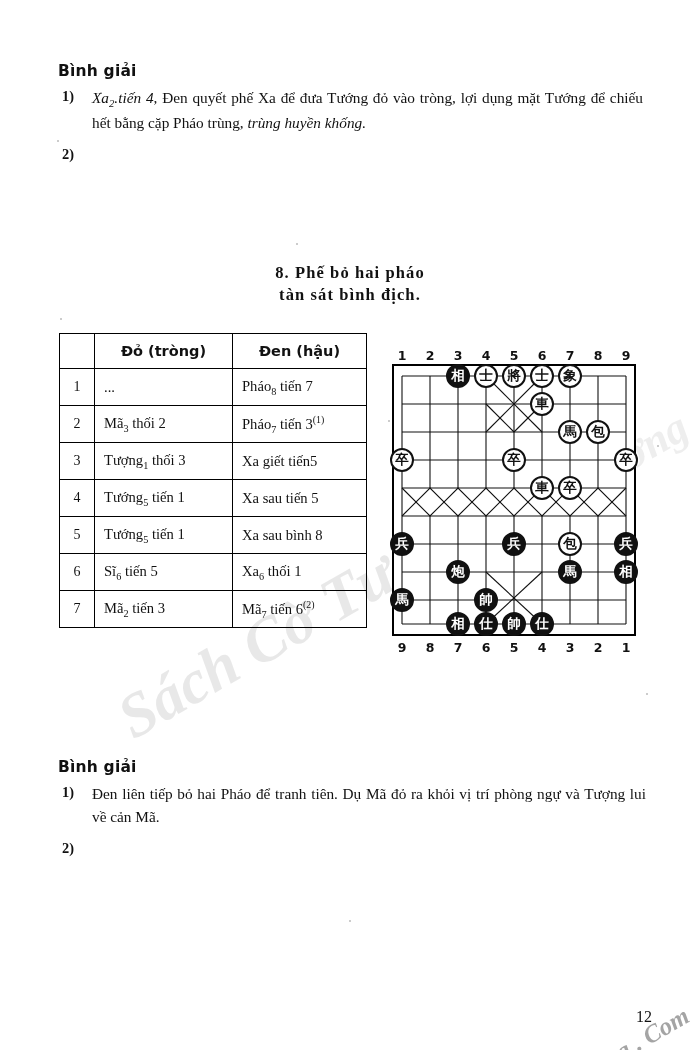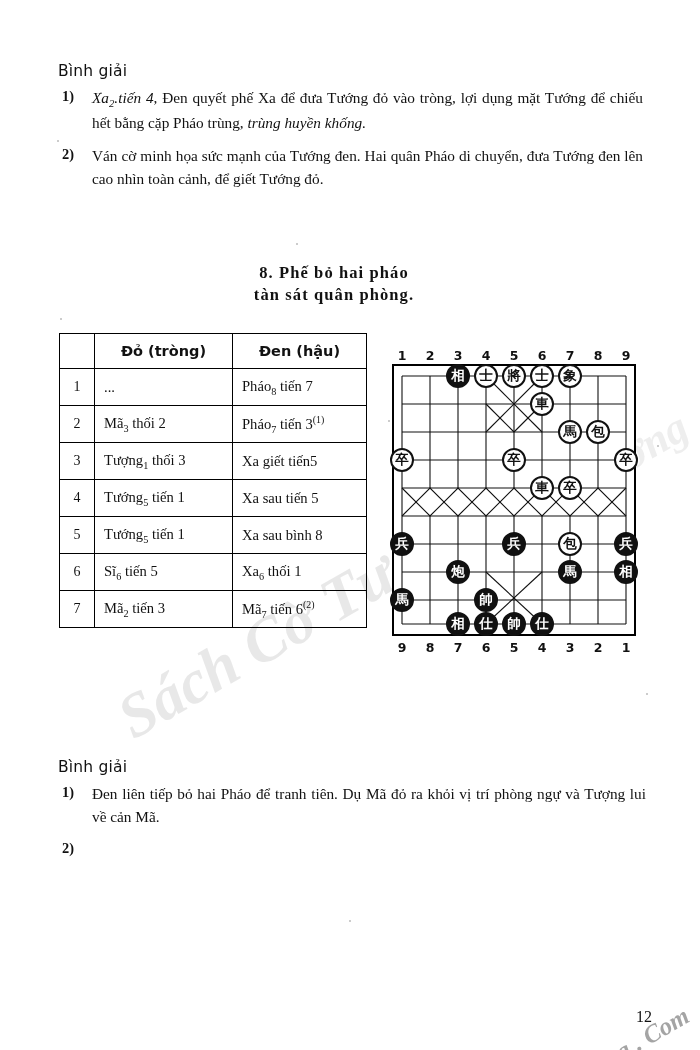--- a/index.html
+++ b/index.html
@@ -9,21 +9,21 @@
     font-family:"Liberation Serif", serif;
     color:#111;
     position:relative;
     overflow:hidden;
   }
   .page{position:relative;width:700px;height:1050px;}
 
   
   .binhgiai{
     font-family:"DejaVu Sans", sans-serif;
-    font-weight:normal;
+    font-weight:bold;
     font-size:15.5px;
     letter-spacing:.2px;
   }
   .section-title{
     text-align:center;
     font-family:"Liberation Serif", serif;
     font-weight:bold;
     font-size:16.5px;
     letter-spacing:1.1px;
     line-height:1.35;
@@ -176,28 +176,28 @@
   <div class="wm wm-center">Sách Cờ Tướng</div>
   <div class="wm wm-board">Sách Cờ Tướng</div>
 
   <div style="position:absolute;left:58px;top:62px;width:585px;">
     <div class="binhgiai">Bình giải</div>
     <ol class="notes">
       <li>
         <span class="num">1)</span><span class="it">Xa<sub>2</sub>.tiến 4</span><span>, Đen quyết phế Xa để đưa Tướng đỏ vào tròng, lợi dụng mặt Tướng để chiếu hết bằng cặp Pháo trùng, </span><span class="it">trùng huyền khống.</span>
       </li>
       <li>
-        <span class="num">2)</span><span>Ván cờ minh họa sức mạnh của Tướng đen. Hai quân Pháo di chuyển, đưa Tướng đen lên cao nhìn toàn cảnh, để giết Tướng đỏ.</span>
+        <span class="num">2)</span>
       </li>
     </ol>
   </div>
 
-  <div class="section-title" style="position:absolute;left:104px;top:262px;width:460px;">
+  <div class="section-title" style="position:absolute;left:120px;top:262px;width:460px;">
     <div>8. Phế bỏ hai pháo</div>
-    <div>tàn sát quân phòng.</div>
+    <div>tàn sát bình địch.</div>
   </div>
 
   <table class="movetable" style="left:59px;top:333px;">
     <thead>
       <tr>
         <th class="idx"></th>
         <th>Đỏ (tròng)</th>
         <th>Đen (hậu)</th>
       </tr>
     </thead>

